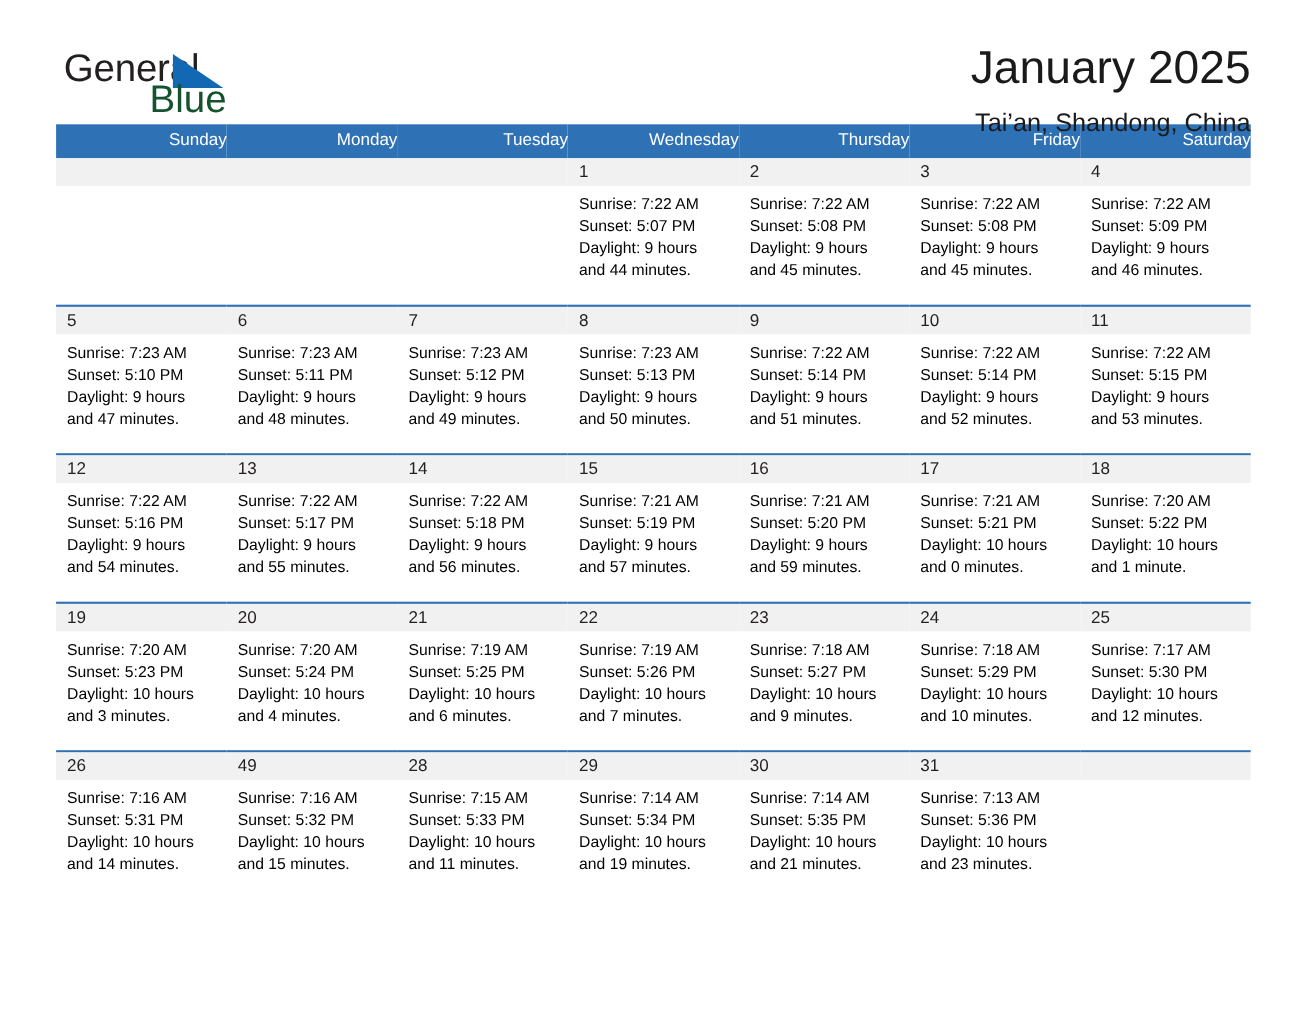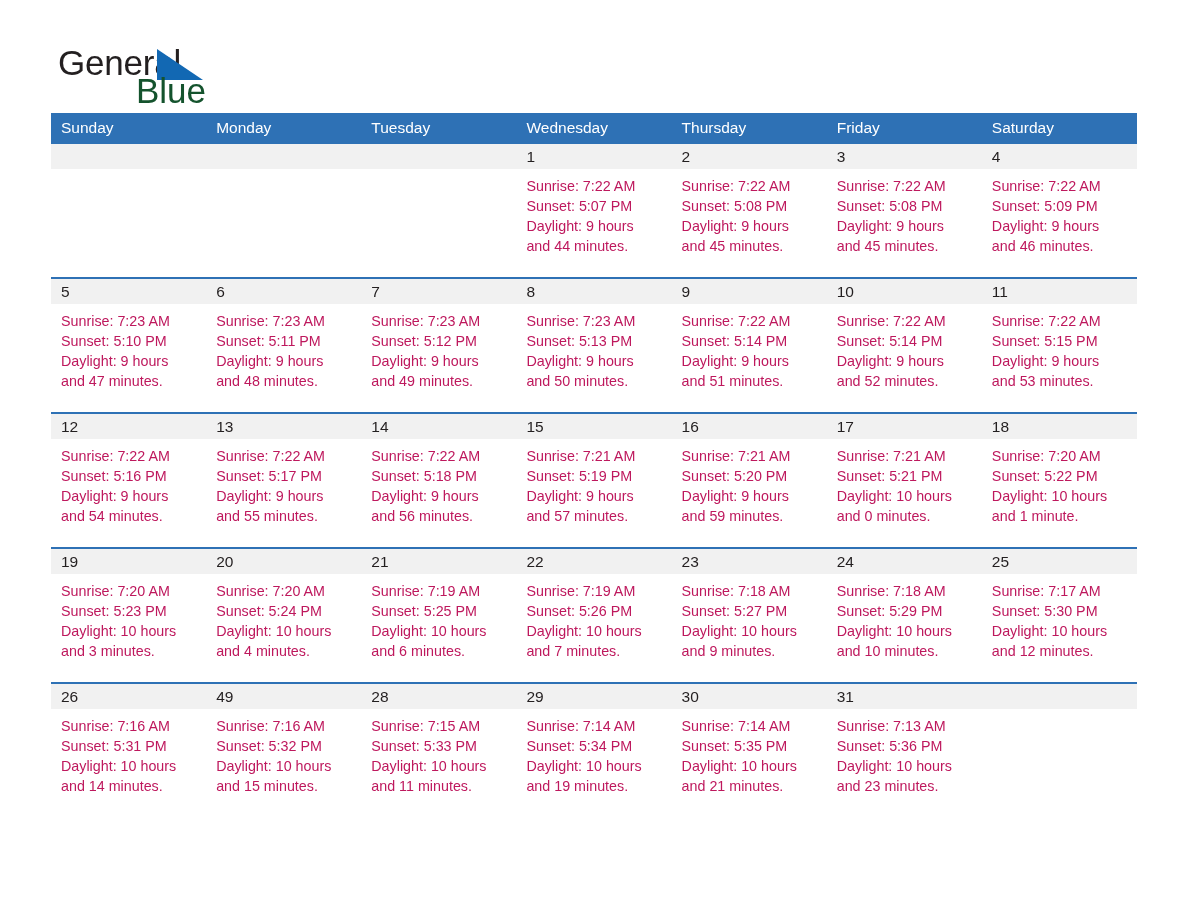--- a/index.html
+++ b/index.html
@@ -88,21 +88,21 @@
     border-collapse: collapse;
     table-layout: fixed;
   }
   .calendar col { width: 155.15px; }
 
   .dow-row th {
     background: #2e71b5;
     color: #ffffff;
     font-weight: normal;
     font-size: 15.5px;
-    text-align: left;
+    text-align: right;
     padding: 6px 0 7px 10px;
     height: 18px;
     line-height: 18px;
   }
 
   .week-row td {
     vertical-align: top;
     padding: 0;
     border-top: 2px solid #2e71b5;
     height: 133px;
@@ -119,40 +119,44 @@
     height: 25px;
     line-height: 25px;
     padding-left: 10px;
     font-size: 15.5px;
     color: #231f20;
   }
   .cell-detail {
     padding: 7px 10px 0 10px;
     font-size: 14.3px;
     line-height: 20px;
-    color: #be185d;
+    color: #000000;
   }
   .cell-detail div { white-space: nowrap; }
   td.empty .daynum-band { color: transparent; }
 </style>
 </head>
 <body>
 
 <div class="page">
 
   <div class="masthead">
 
     <div class="logo">
       <span class="logo-general">General</span>
       <svg class="logo-tri" viewBox="0 0 46 31">
         <polygon points="0,0 46,31 0,31" fill="#1268b3"></polygon>
       </svg>
       <span class="logo-blue">Blue</span>
     </div>
 
+    <div class="title-block">
+      <div class="cal-title">January 2025</div>
+      <div class="cal-location">Tai’an, Shandong, China</div>
+    </div>
 
   </div>
 
   <table class="calendar">
     <colgroup>
       <col>
         <col>
         <col>
         <col>
         <col>

